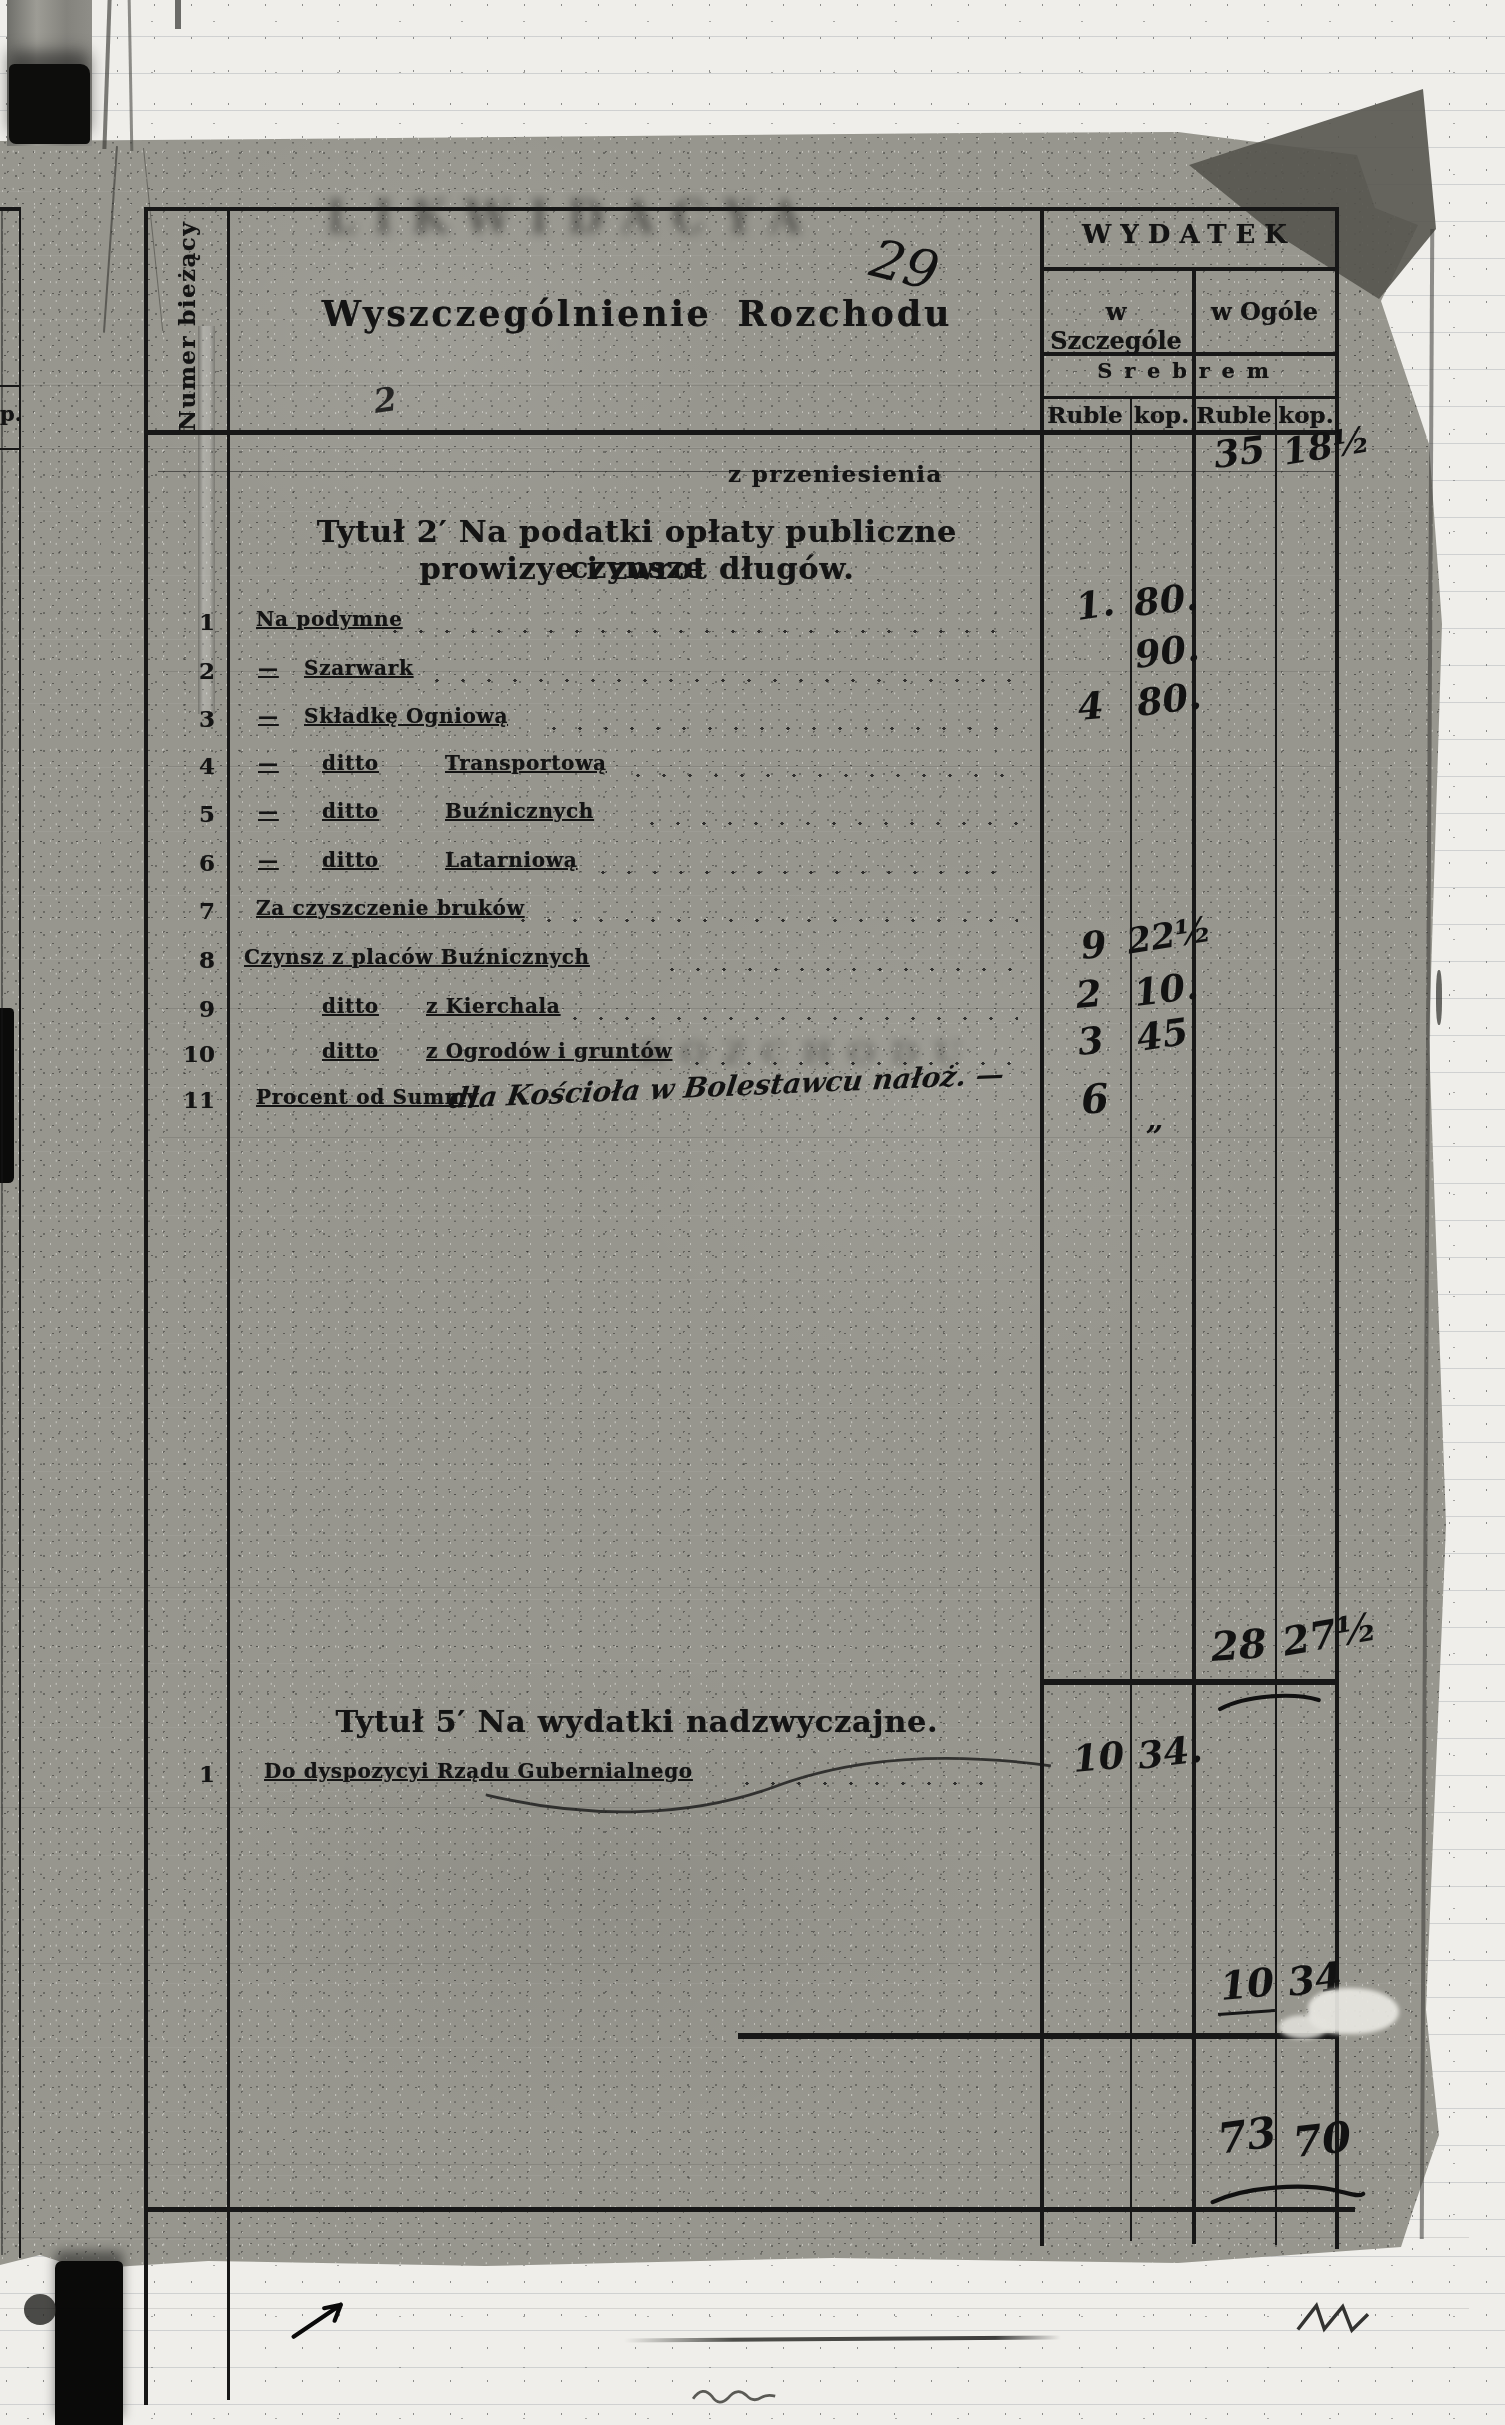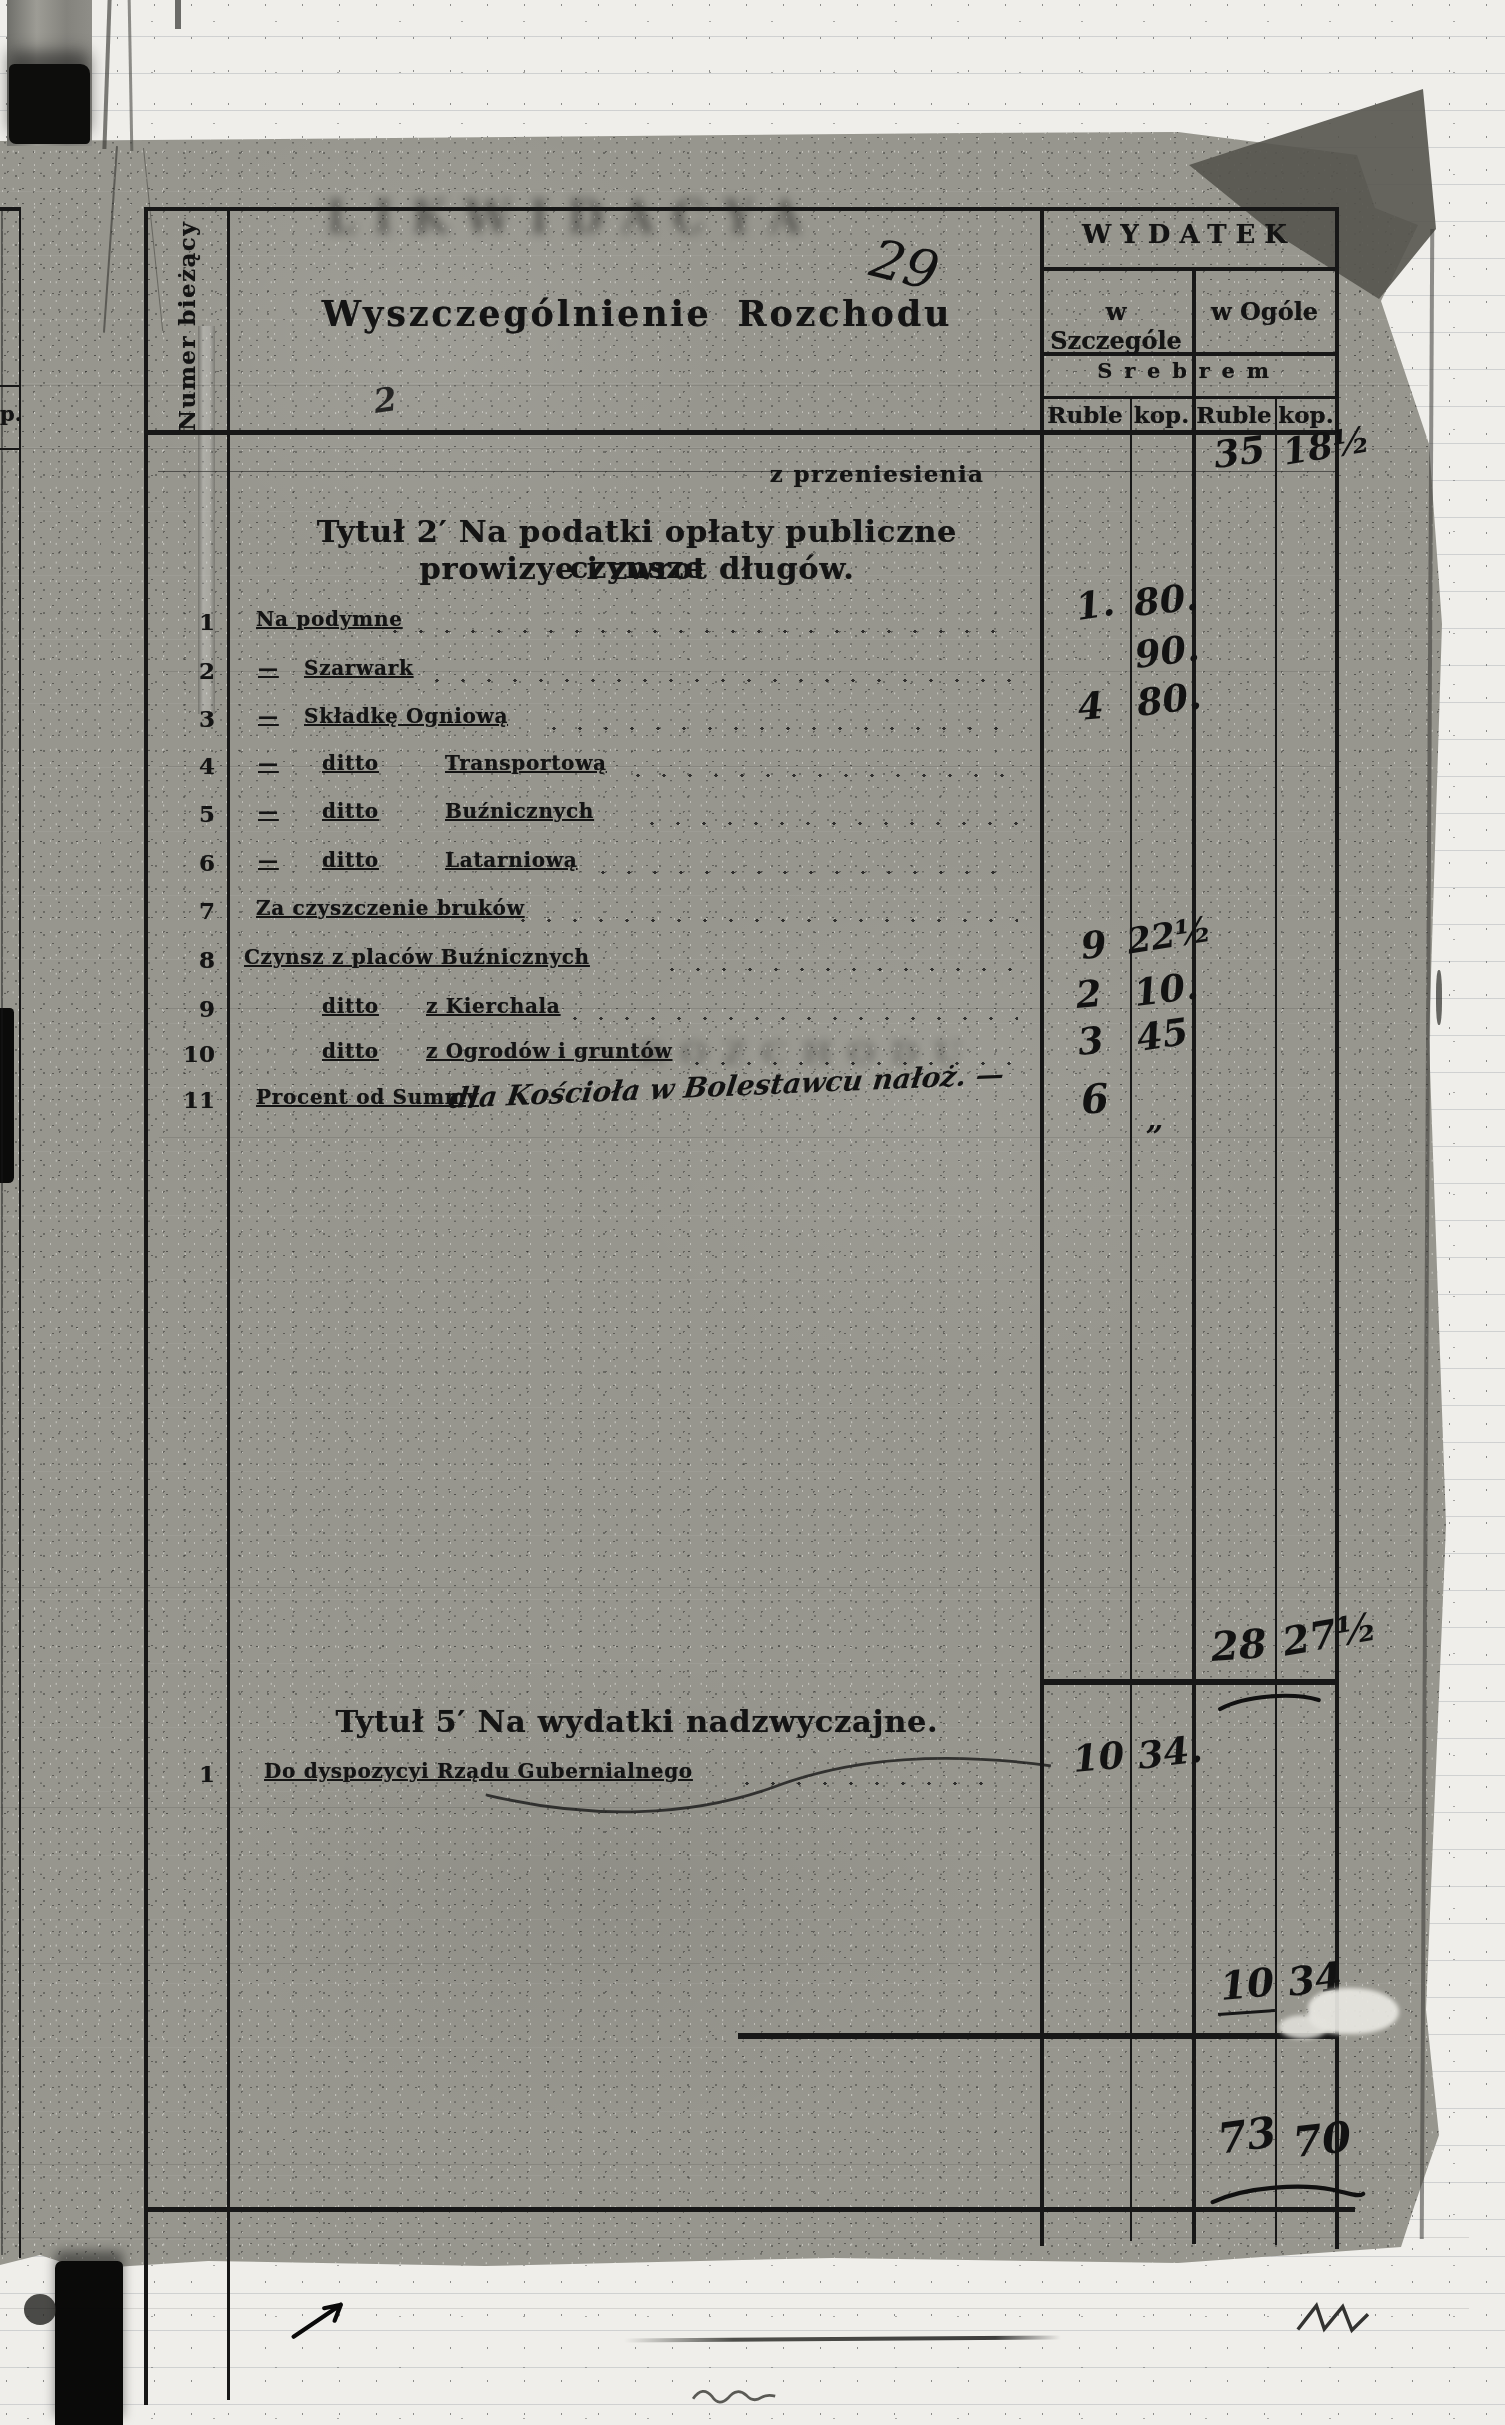--- a/index.html
+++ b/index.html
@@ -126,21 +126,21 @@
   <div class="abs print b" style="left:186px;top:326px;transform:translate(-50%,-50%) rotate(-90deg);white-space:nowrap;font-size:23px;letter-spacing:1.4px;">Numer bieżący</div>
 
   <div class="ghost" style="left:326px;top:193px;font-size:42px;letter-spacing:18px;filter:blur(4.2px);opacity:.5;transform:scaleY(1.1);font-family:'DejaVu Serif',serif;">LIKWIDACYA</div>
 
   <div class="abs print b ctr" style="left:249px;top:276px;width:776px;font-size:35px;letter-spacing:2.8px;word-spacing:11px;margin-top:17px;">Wyszczególnienie Rozchodu</div>
 
   <div class="hw abs" style="left:872px;top:230px;font-size:53px;font-weight:500;transform:rotate(14deg);">29</div>
 
   <div class="hw abs" style="left:374px;top:385px;font-size:33px;transform:rotate(-8deg);opacity:.85;">2</div>
 
-  <div class="abs print b" style="left:728px;top:460px;width:298px;font-size:23px;text-align:center;letter-spacing:1.4px;">z przeniesienia</div>
+  <div class="abs print b" style="left:728px;top:460px;width:298px;font-size:23px;text-align:left;letter-spacing:1.4px;">z przeniesienia</div>
   <span class="hw abs" style="left:1214px;top:437px;font-size:37px;transform:rotate(-7deg);">35</span>
   <span class="hw abs" style="left:1283px;top:434px;font-size:36px;transform:rotate(-9deg);">18½</span>
 
   <div class="abs print b ctr" style="left:249px;top:513px;width:776px;font-size:30.5px;letter-spacing:0.7px;">Tytuł 2′ Na podatki opłaty publiczne czynsze</div>
   <div class="abs print b ctr" style="left:249px;top:550px;width:776px;font-size:30.5px;letter-spacing:0.7px;">prowizye i zwrot długów.</div>
 
   <div class="row" style="top:607px">
     <span class="num print">1</span>
     <span class="lbl print" style="left:256px">Na podymne</span>
     <div class="dots" style="left:388px;right:487px;"></div>

